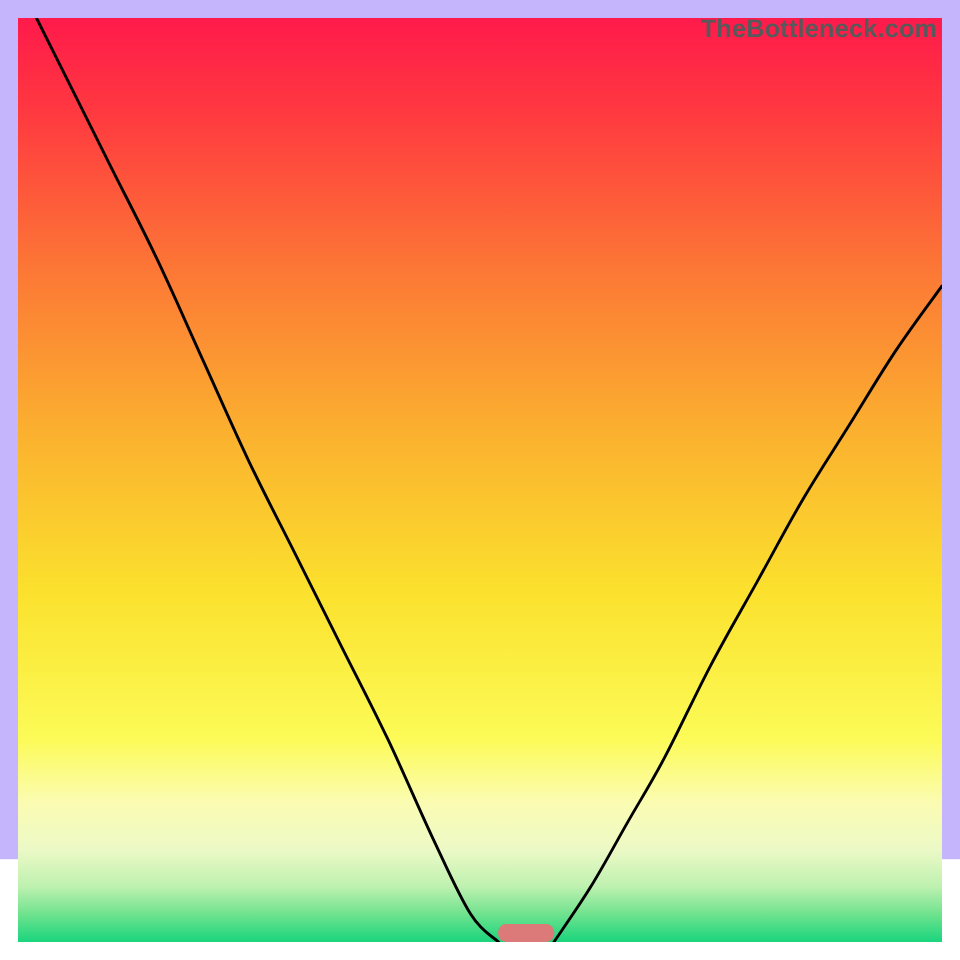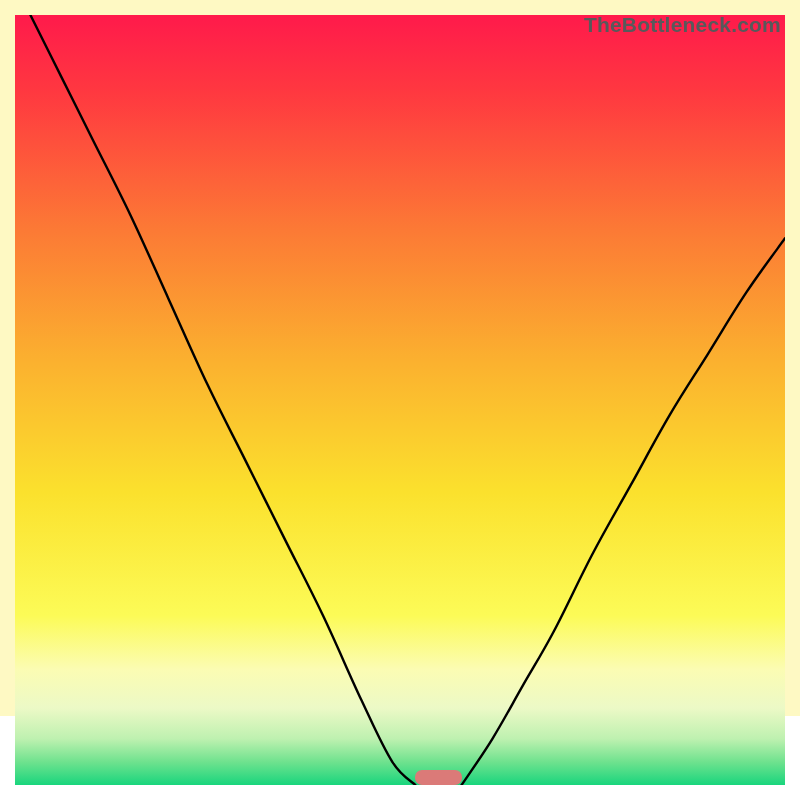--- a/index.html
+++ b/index.html
@@ -8,21 +8,21 @@
     width: 800px;
     height: 800px;
     background: #ffffff;
     overflow: hidden;
     font-family: Arial, Helvetica, sans-serif;
   }
   .figure {
     position: relative;
     width: 800px;
     height: 716px;
-    background: #fef9c3;
+    background: #c4b5fd;
   }
   .plot-area {
     position: absolute;
     left: 15px;
     top: 15px;
     width: 770px;
     height: 770px;
     overflow: hidden;
   }
   .gradient-bg {

